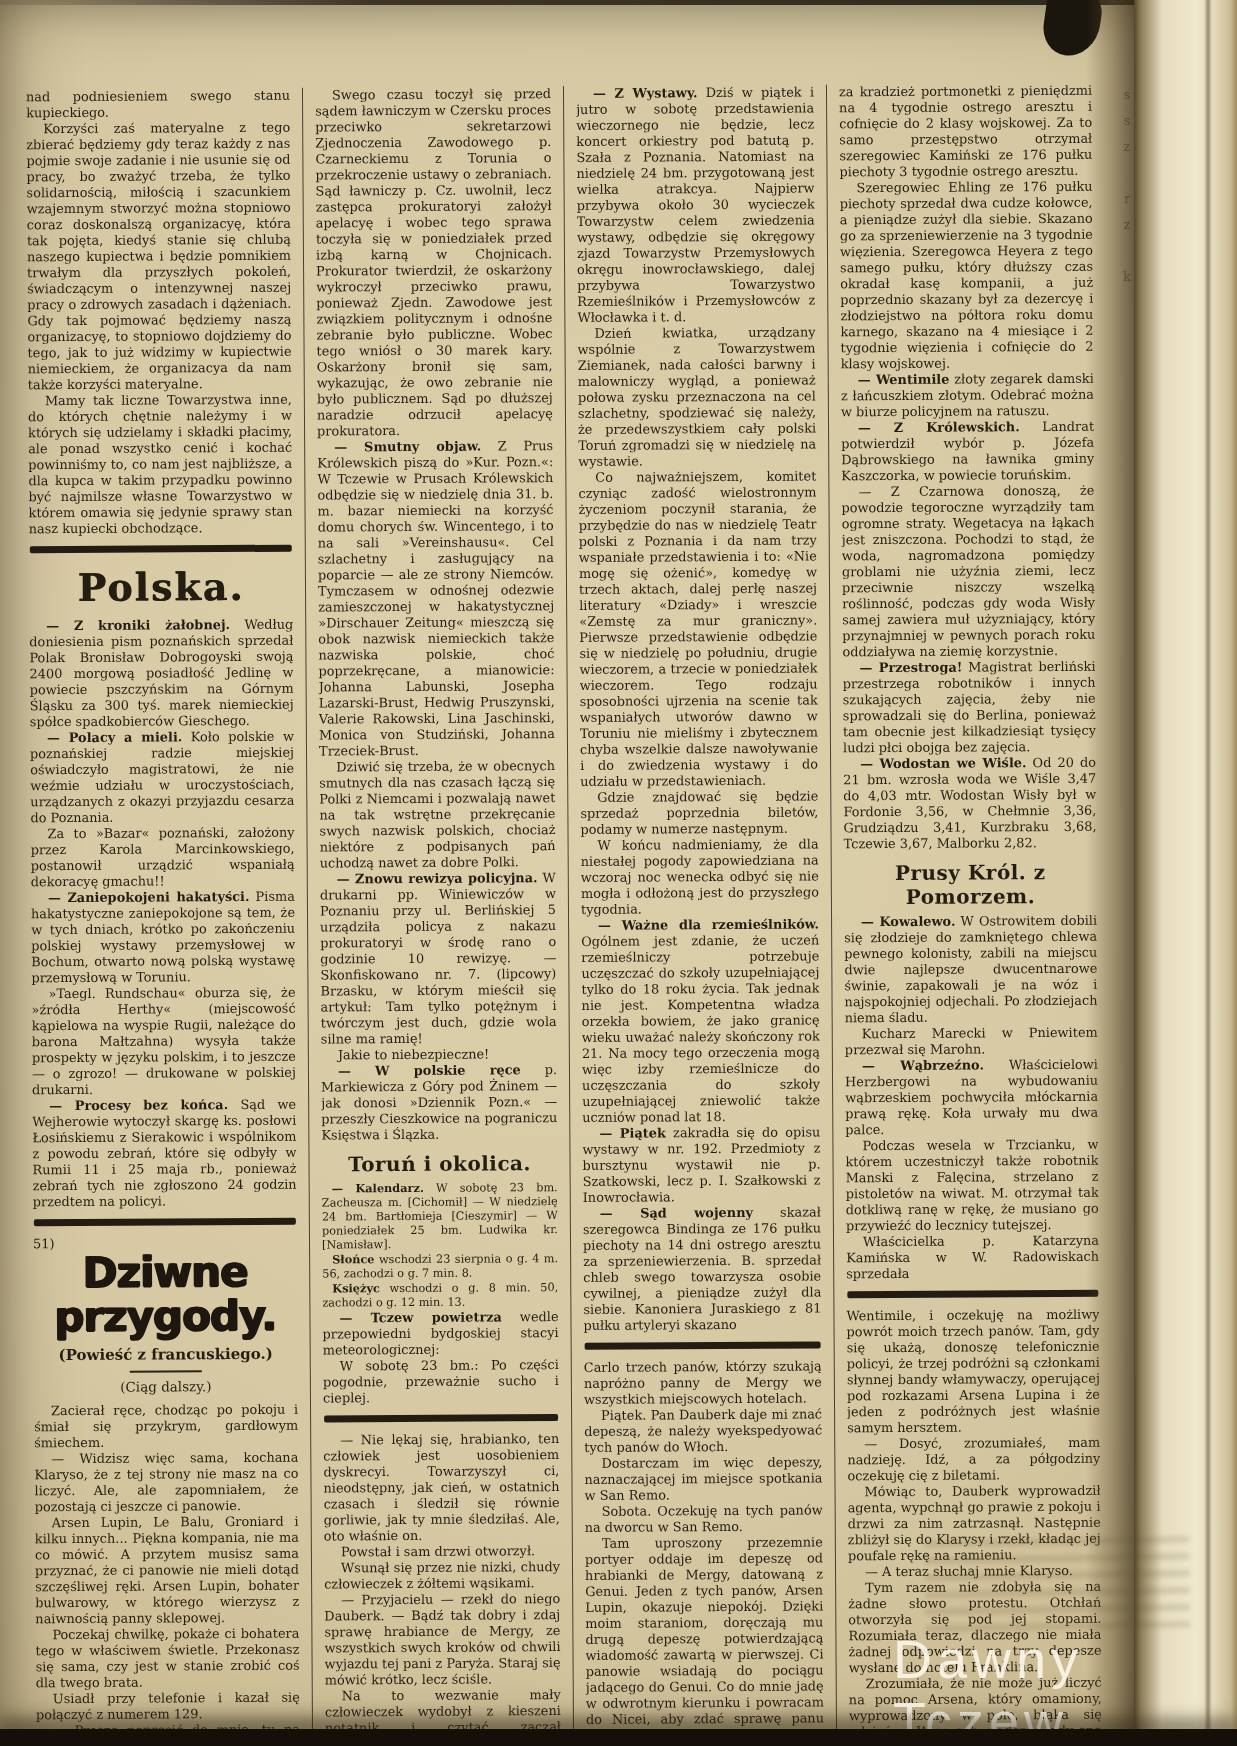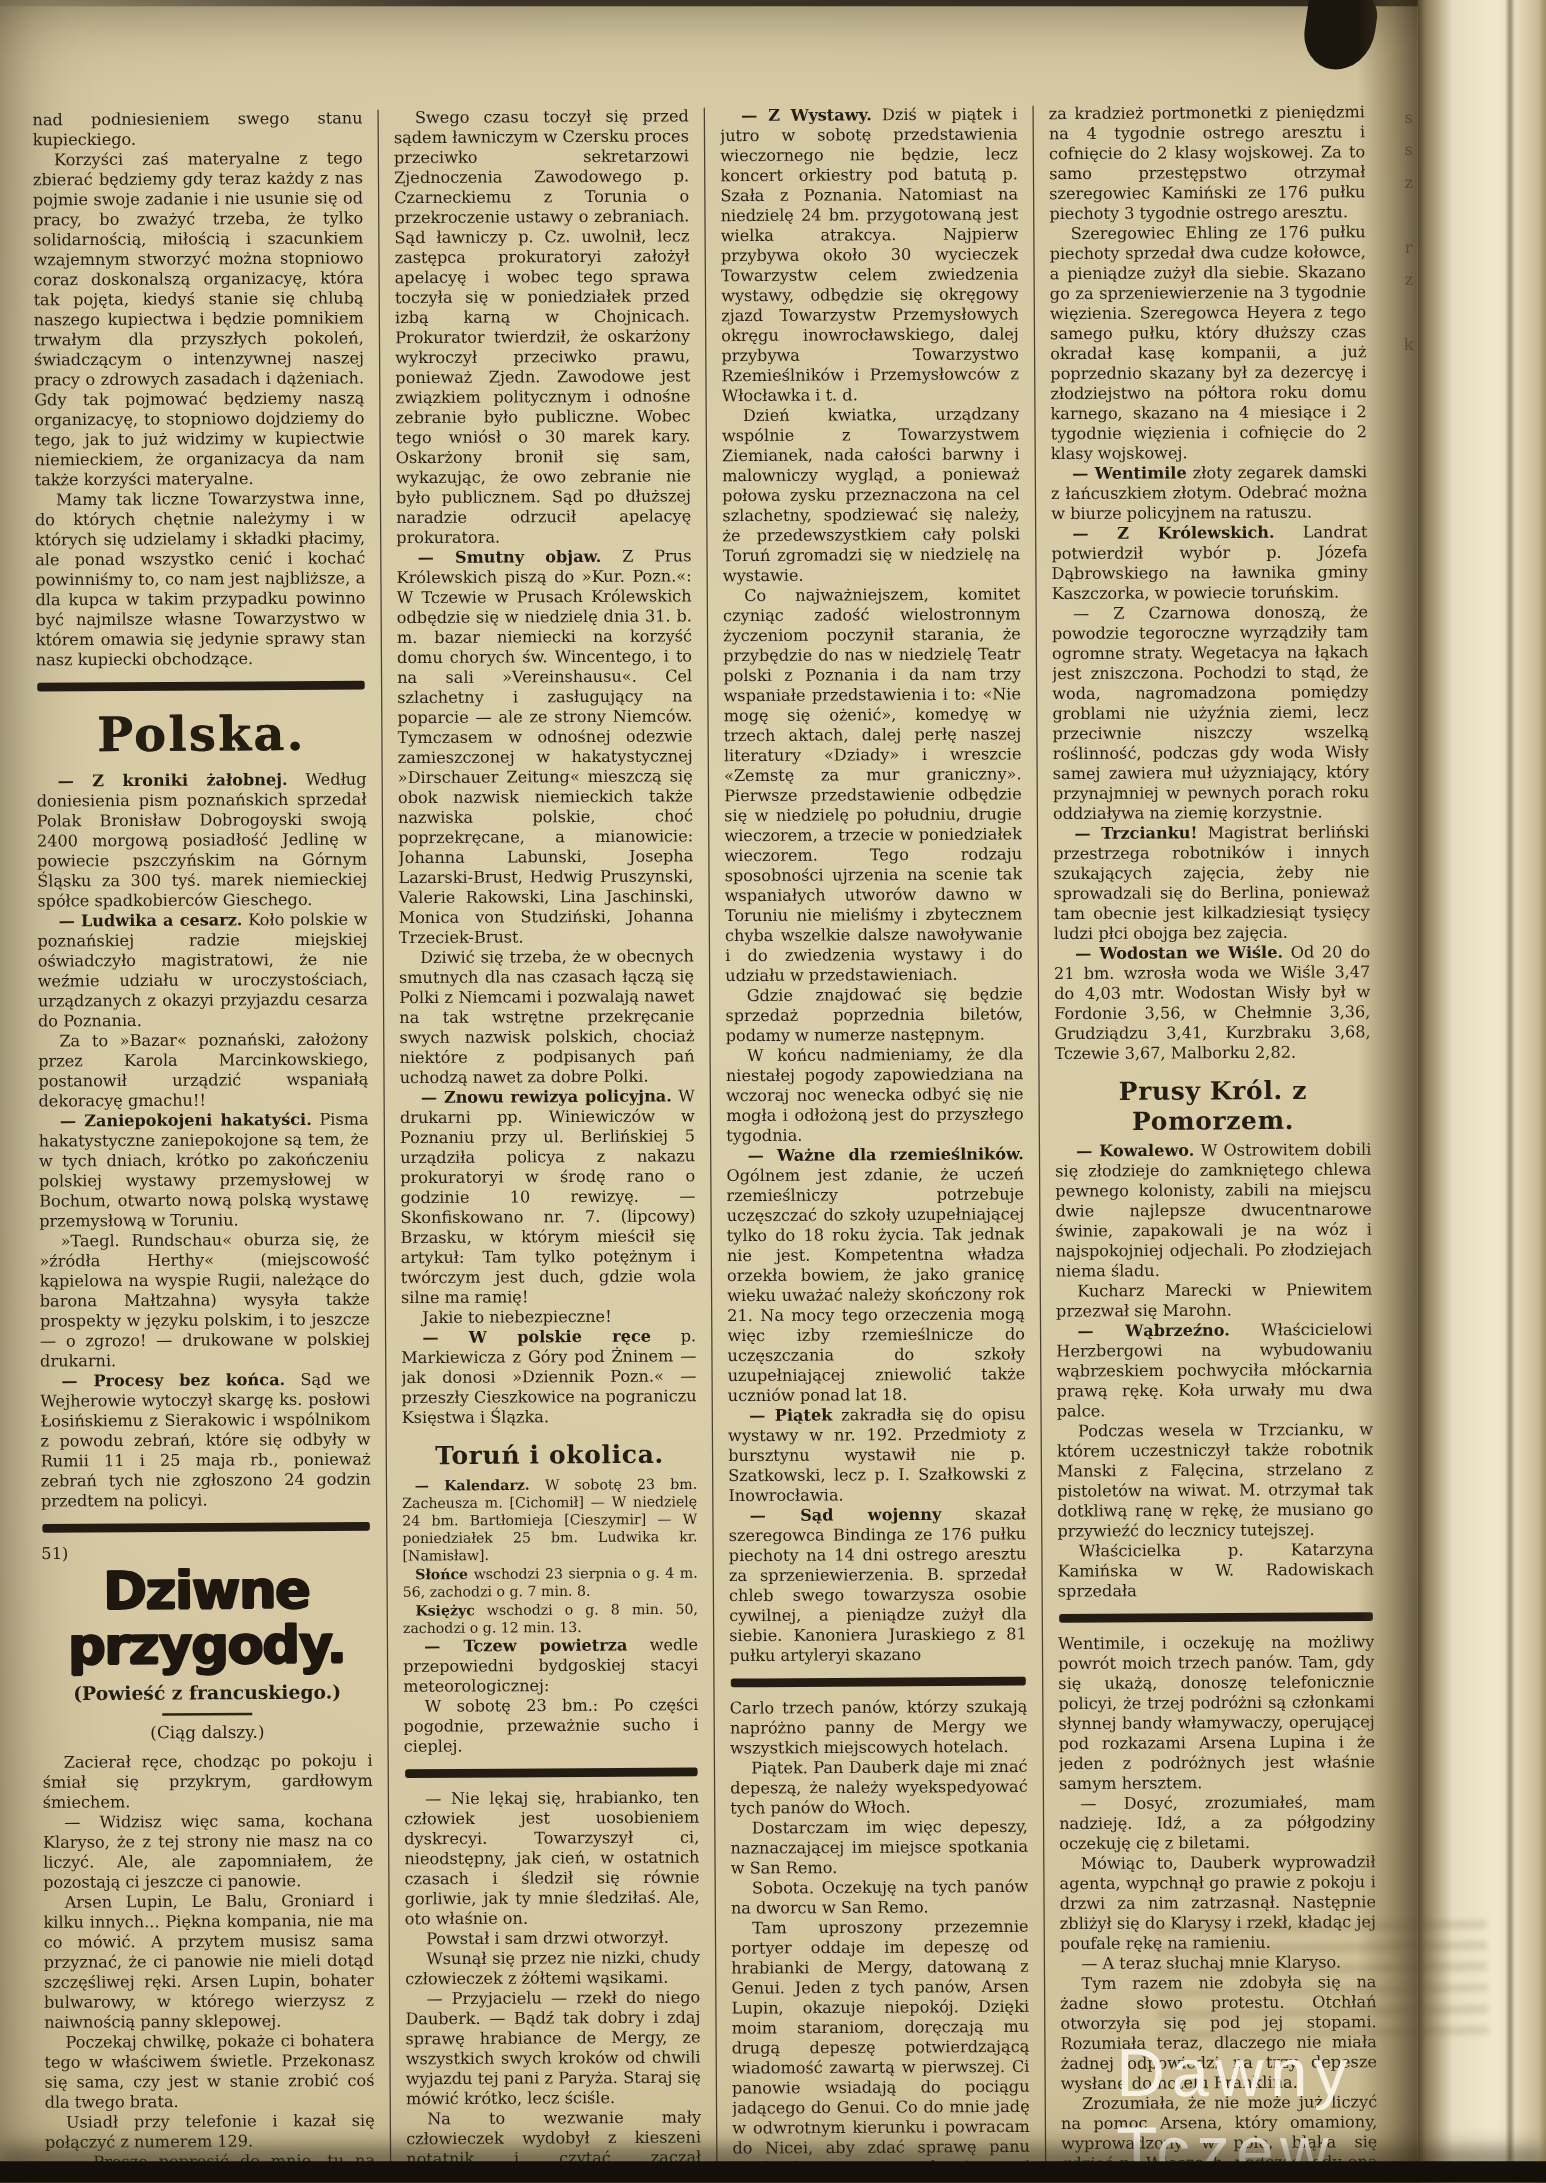--- a/index.html
+++ b/index.html
@@ -64,21 +64,21 @@
   <div class="corner-blob"></div>
 
   <div id="cols">
     <div class="col col1">
         <div class="p noind">nad podniesieniem swego stanu kupieckiego.</div>
         <div class="p">Korzyści zaś materyalne z tego zbierać będziemy gdy teraz każdy z nas pojmie swoje zadanie i nie usunie się od pracy, bo zważyć trzeba, że tylko solidarnością, miłością i szacunkiem wzajemnym stworzyć można stopniowo coraz doskonalszą organizacyę, która tak pojęta, kiedyś stanie się chlubą naszego kupiectwa i będzie pomnikiem trwałym dla przyszłych pokoleń, świadczącym o intenzywnej naszej pracy o zdrowych zasadach i dążeniach. Gdy tak pojmować będziemy naszą organizacyę, to stopniowo dojdziemy do tego, jak to już widzimy w kupiectwie niemieckiem, że organizacya da nam także korzyści materyalne.</div>
         <div class="p">Mamy tak liczne Towarzystwa inne, do których chętnie należymy i w których się udzielamy i składki płacimy, ale ponad wszystko cenić i kochać powinniśmy to, co nam jest najbliższe, a dla kupca w takim przypadku powinno być najmilsze własne Towarzystwo w którem omawia się jedynie sprawy stan nasz kupiecki obchodzące.</div>
         <div class="bar"></div>
         <div class="h1">Polska.</div>
         <div class="p"><span class="lead">— Z kroniki żałobnej.</span> Według doniesienia pism poznańskich sprzedał Polak Bronisław Dobrogoyski swoją 2400 morgową posiadłość Jedlinę w powiecie pszczyńskim na Górnym Śląsku za 300 tyś. marek niemieckiej spółce spadkobierców Gieschego.</div>
-        <div class="p"><span class="lead">— Ludwika a cesarz.</span> Koło polskie w poznańskiej radzie miejskiej oświadczyło magistratowi, że nie weźmie udziału w uroczystościach, urządzanych z okazyi przyjazdu cesarza do Poznania.</div>
+        <div class="p"><span class="lead">— Polacy a mieli.</span> Koło polskie w poznańskiej radzie miejskiej oświadczyło magistratowi, że nie weźmie udziału w uroczystościach, urządzanych z okazyi przyjazdu cesarza do Poznania.</div>
         <div class="p">Za to »Bazar« poznański, założony przez Karola Marcinkowskiego, postanowił urządzić wspaniałą dekoracyę gmachu!!</div>
         <div class="p"><span class="lead">— Zaniepokojeni hakatyści.</span> Pisma hakatystyczne zaniepokojone są tem, że w tych dniach, krótko po zakończeniu polskiej wystawy przemysłowej w Bochum, otwarto nową polską wystawę przemysłową w Toruniu.</div>
         <div class="p">»Taegl. Rundschau« oburza się, że »źródła Herthy« (miejscowość kąpielowa na wyspie Rugii, należące do barona Małtzahna) wysyła także prospekty w języku polskim, i to jeszcze — o zgrozo! — drukowane w polskiej drukarni.</div>
         <div class="p"><span class="lead">— Procesy bez końca.</span> Sąd we Wejherowie wytoczył skargę ks. posłowi Łosińskiemu z Sierakowic i wspólnikom z powodu zebrań, które się odbyły w Rumii 11 i 25 maja rb., ponieważ zebrań tych nie zgłoszono 24 godzin przedtem na policyi.</div>
         <div class="bar"></div>
         <div class="serial">
           <div class="serial-num">51)</div>
           <div class="serial-title">Dziwne przygody.</div>
           <div class="serial-sub">(Powieść z francuskiego.)</div>
           <div class="serial-rule"></div>
@@ -129,21 +129,21 @@
         <div class="p">Sobota. Oczekuję na tych panów na dworcu w San Remo.</div>
         <div class="p">Tam uproszony przezemnie portyer oddaje im depeszę od hrabianki de Mergy, datowaną z Genui. Jeden z tych panów, Arsen Lupin, okazuje niepokój. Dzięki moim staraniom, doręczają mu drugą depeszę potwierdzającą wiadomość zawartą w pierwszej. Ci panowie wsiadają do pociągu jadącego do Genui. Co do mnie jadę w odwrotnym kierunku i powracam do Nicei, aby zdać sprawę panu Dauberkowi z powodzenia mej misyi. A teraz?</div>
       </div>
     <div class="gutter"></div>
     <div class="col col4">
         <div class="p noind">za kradzież portmonetki z pieniędzmi na 4 tygodnie ostrego aresztu i cofnięcie do 2 klasy wojskowej. Za to samo przestępstwo otrzymał szeregowiec Kamiński ze 176 pułku piechoty 3 tygodnie ostrego aresztu.</div>
         <div class="p">Szeregowiec Ehling ze 176 pułku piechoty sprzedał dwa cudze kołowce, a pieniądze zużył dla siebie. Skazano go za sprzeniewierzenie na 3 tygodnie więzienia. Szeregowca Heyera z tego samego pułku, który dłuższy czas okradał kasę kompanii, a już poprzednio skazany był za dezercyę i złodziejstwo na półtora roku domu karnego, skazano na 4 miesiące i 2 tygodnie więzienia i cofnięcie do 2 klasy wojskowej.</div>
         <div class="p"><span class="lead">— Wentimile</span> złoty zegarek damski z łańcuszkiem złotym. Odebrać można w biurze policyjnem na ratuszu.</div>
         <div class="p"><span class="lead">— Z Królewskich.</span> Landrat potwierdził wybór p. Józefa Dąbrowskiego na ławnika gminy Kaszczorka, w powiecie toruńskim.</div>
         <div class="p">— Z Czarnowa donoszą, że powodzie tegoroczne wyrządziły tam ogromne straty. Wegetacya na łąkach jest zniszczona. Pochodzi to stąd, że woda, nagromadzona pomiędzy groblami nie użyźnia ziemi, lecz przeciwnie niszczy wszelką roślinność, podczas gdy woda Wisły samej zawiera muł użyzniający, który przynajmniej w pewnych porach roku oddziaływa na ziemię korzystnie.</div>
-        <div class="p"><span class="lead">— Trzcianku!</span> Magistrat berliński przestrzega robotników i innych szukających zajęcia, żeby nie sprowadzali się do Berlina, ponieważ tam obecnie jest kilkadziesiąt tysięcy ludzi płci obojga bez zajęcia.</div>
+        <div class="p"><span class="lead">— Przestroga!</span> Magistrat berliński przestrzega robotników i innych szukających zajęcia, żeby nie sprowadzali się do Berlina, ponieważ tam obecnie jest kilkadziesiąt tysięcy ludzi płci obojga bez zajęcia.</div>
         <div class="p"><span class="lead">— Wodostan we Wiśle.</span> Od 20 do 21 bm. wzrosła woda we Wiśle 3,47 do 4,03 mtr. Wodostan Wisły był w Fordonie 3,56, w Chełmnie 3,36, Grudziądzu 3,41, Kurzbraku 3,68, Tczewie 3,67, Malborku 2,82.</div>
         <div class="h2">Prusy Król. z Pomorzem.</div>
         <div class="p"><span class="lead">— Kowalewo.</span> W Ostrowitem dobili się złodzieje do zamkniętego chlewa pewnego kolonisty, zabili na miejscu dwie najlepsze dwucentnarowe świnie, zapakowali je na wóz i najspokojniej odjechali. Po złodziejach niema śladu.</div>
         <div class="p">Kucharz Marecki w Pniewitem przezwał się Marohn.</div>
         <div class="p"><span class="lead">— Wąbrzeźno.</span> Właścicielowi Herzbergowi na wybudowaniu wąbrzeskiem pochwyciła młóckarnia prawą rękę. Koła urwały mu dwa palce.</div>
         <div class="p">Podczas wesela w Trzcianku, w którem uczestniczył także robotnik Manski z Falęcina, strzelano z pistoletów na wiwat. M. otrzymał tak dotkliwą ranę w rękę, że musiano go przywieźć do lecznicy tutejszej.</div>
         <div class="p">Właścicielka p. Katarzyna Kamińska w W. Radowiskach sprzedała</div>
         <div class="bar"></div>
         <div class="p noind">Wentimile, i oczekuję na możliwy powrót moich trzech panów. Tam, gdy się ukażą, donoszę telefonicznie policyi, że trzej podróżni są członkami słynnej bandy włamywaczy, operującej pod rozkazami Arsena Lupina i że jeden z podróżnych jest właśnie samym hersztem.</div>
         <div class="p">— Dosyć, zrozumiałeś, mam nadzieję. Idź, a za półgodziny oczekuję cię z biletami.</div>

